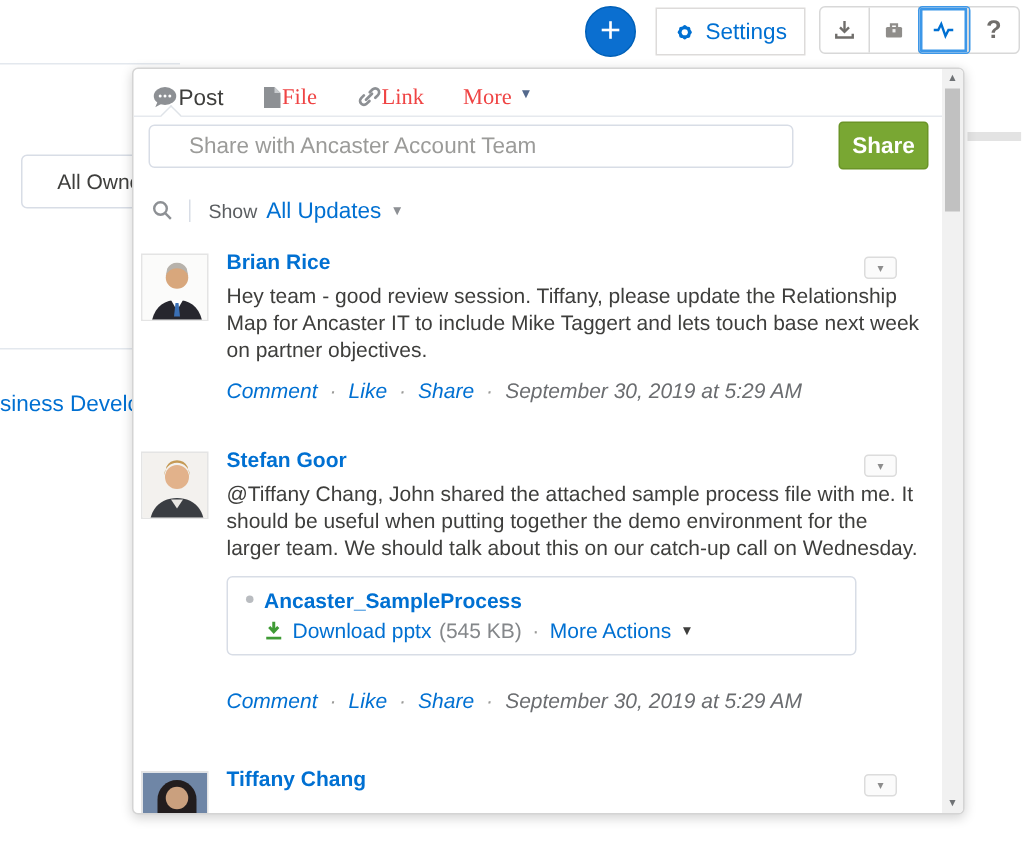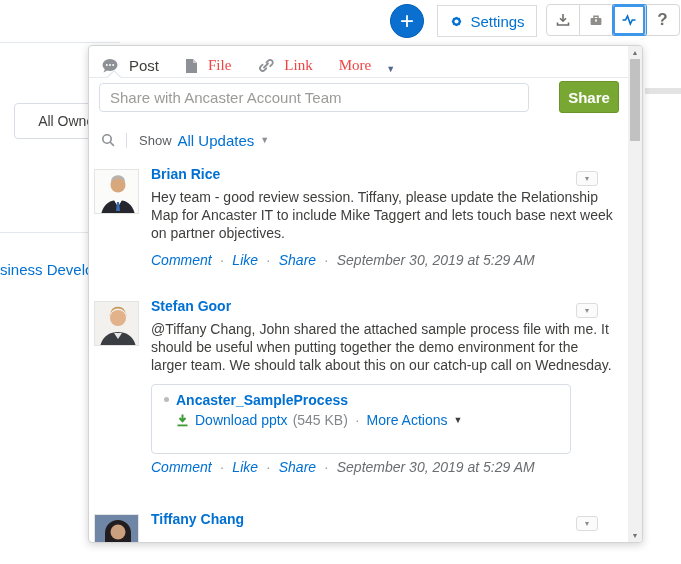--- a/index.html
+++ b/index.html
@@ -29,32 +29,32 @@
   .icon-cell:last-child { border-right:none; }
   .icon-cell.active { box-shadow:0 0 0 2px #3c97e8 inset, 0 0 0 1px #3c97e8; border-radius:2px; z-index:2; }
   .qmark { font-size:17px; color:#706e6b; font-weight:bold; }
 
   
   .popup { position:absolute; left:88px; top:45px; width:555px; height:498px; background:#fff;
     border:1px solid #d4d4d4; border-radius:4px; box-shadow:0 2px 8px rgba(0,0,0,.18); overflow:hidden; }
 
   
   .tabs { position:absolute; left:12px; top:8px; height:22px; display:flex; align-items:center; }
-  .tab { display:flex; align-items:flex-end; gap:10px; font-size:15px; cursor:pointer; }
+  .tab { display:flex; align-items:flex-start; gap:0; font-size:15px; cursor:pointer; }
   .tab .lbl-active { color:#3e3e3c; }
   .tab .lbl-link { color:#ef4444;font-family:Liberation Serif, serif; }
   .tab + .tab { margin-left:26px; }
   .more-caret { font-size:9px; color:#54698d; margin-left:5px; }
   .tabs-divider { position:absolute; left:0; top:31px; width:541px; border-top:1px solid #e6e9ee; }
   .tab-notch { position:absolute; left:20px; top:26px; width:10px; height:10px; background:#fff;
     border-left:1px solid #dfe3e8; border-top:1px solid #dfe3e8; transform:rotate(45deg); }
 
   
   .share-input { position:absolute; left:10px; top:37px; width:430px; height:29px;
-    border:1px solid #d8dde6; border-radius:4px; padding:0 10px; font-size:15px;
+    border:1px solid #d8dde6; border-radius:4px; padding:0 26px; font-size:15px;
     font-family:"Liberation Sans", sans-serif; color:#3e3e3c; }
   .share-input::placeholder { color:#9b9b99; }
   .share-btn { position:absolute; left:470px; top:35px; width:60px; height:32px;
     background:#79a733; border:1px solid #6a9427; border-radius:3px; color:#fff;
     font-size:15px; font-weight:bold; cursor:pointer; }
 
   
   .show-row { position:absolute; left:12px; top:85px; height:18px; display:flex; align-items:center; }
   .vdiv { width:1px; height:15px; background:#d8dde6; margin:0 12px 0 10px; }
   .show-label { font-size:13px; color:#5b5e61; margin-right:6px; }
@@ -68,21 +68,21 @@
   .post-menu { position:absolute; left:487px; top:2px; width:22px; height:15px;
     border:1px solid #dcdcdc; border-radius:3px; background:#fbfbfb; color:#8d8d8d;
     font-size:8px; line-height:13px; text-align:center; cursor:pointer; }
   .body-line { position:absolute; left:62px; font-size:14px; color:#3e3e3c; line-height:18px; white-space:nowrap; }
   .actions { position:absolute; left:62px; display:flex; align-items:center; font-size:14px;font-style:italic; }
   .actions a { color:#0070d2; text-decoration:none; cursor:pointer; }
   .actions .dot { color:#9a9a98; margin:0 8px; }
   .timestamp { color:#6b6d70; }
 
   
-  .attach-card { position:absolute; left:62px; width:420px; height:70px;
+  .attach-card { position:absolute; left:62px; width:420px; height:53px;
     border:1px solid #d8dde6; border-radius:4px; background:#fff; }
   .attach-bullet { position:absolute; left:12px; top:12px; width:5px; height:5px; border-radius:50%; background:#b9bcc0; }
   .attach-title { position:absolute; left:24px; top:7px; font-size:14px; font-weight:bold; color:#0070d2; cursor:pointer; }
   .attach-row2 { position:absolute; left:24px; top:27px; display:flex; align-items:center; font-size:14px; }
   .attach-row2 .dl { color:#0070d2; margin-left:6px; cursor:pointer; }
   .attach-row2 .size { color:#84878a; margin-left:5px; }
   .attach-row2 .dot { color:#9a9a98; margin:0 7px; }
   .attach-row2 .more { color:#0070d2; cursor:pointer; }
   .attach-row2 .caret { font-size:9px; color:#3e3e3c; margin-left:6px; }
 

